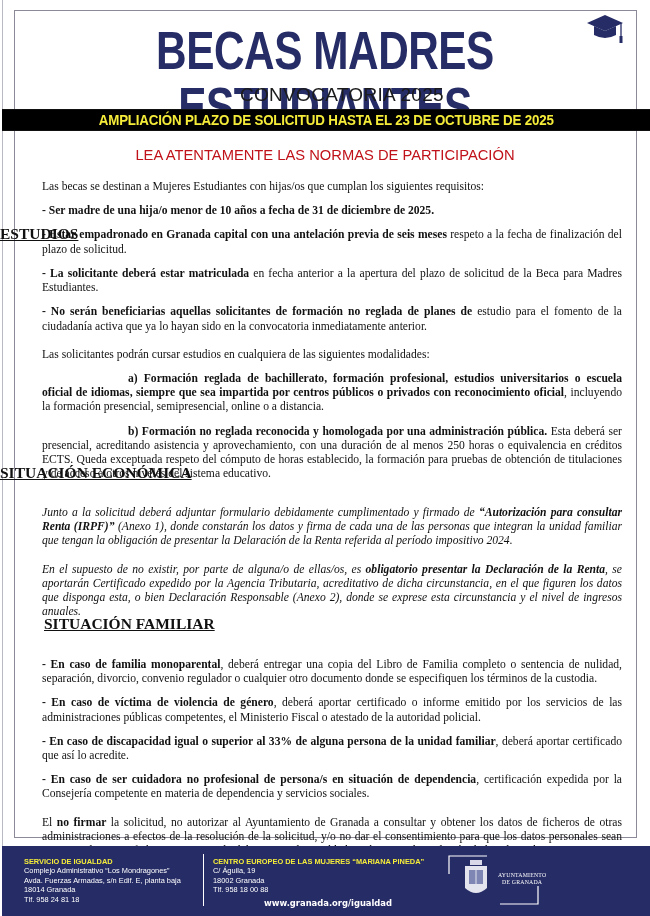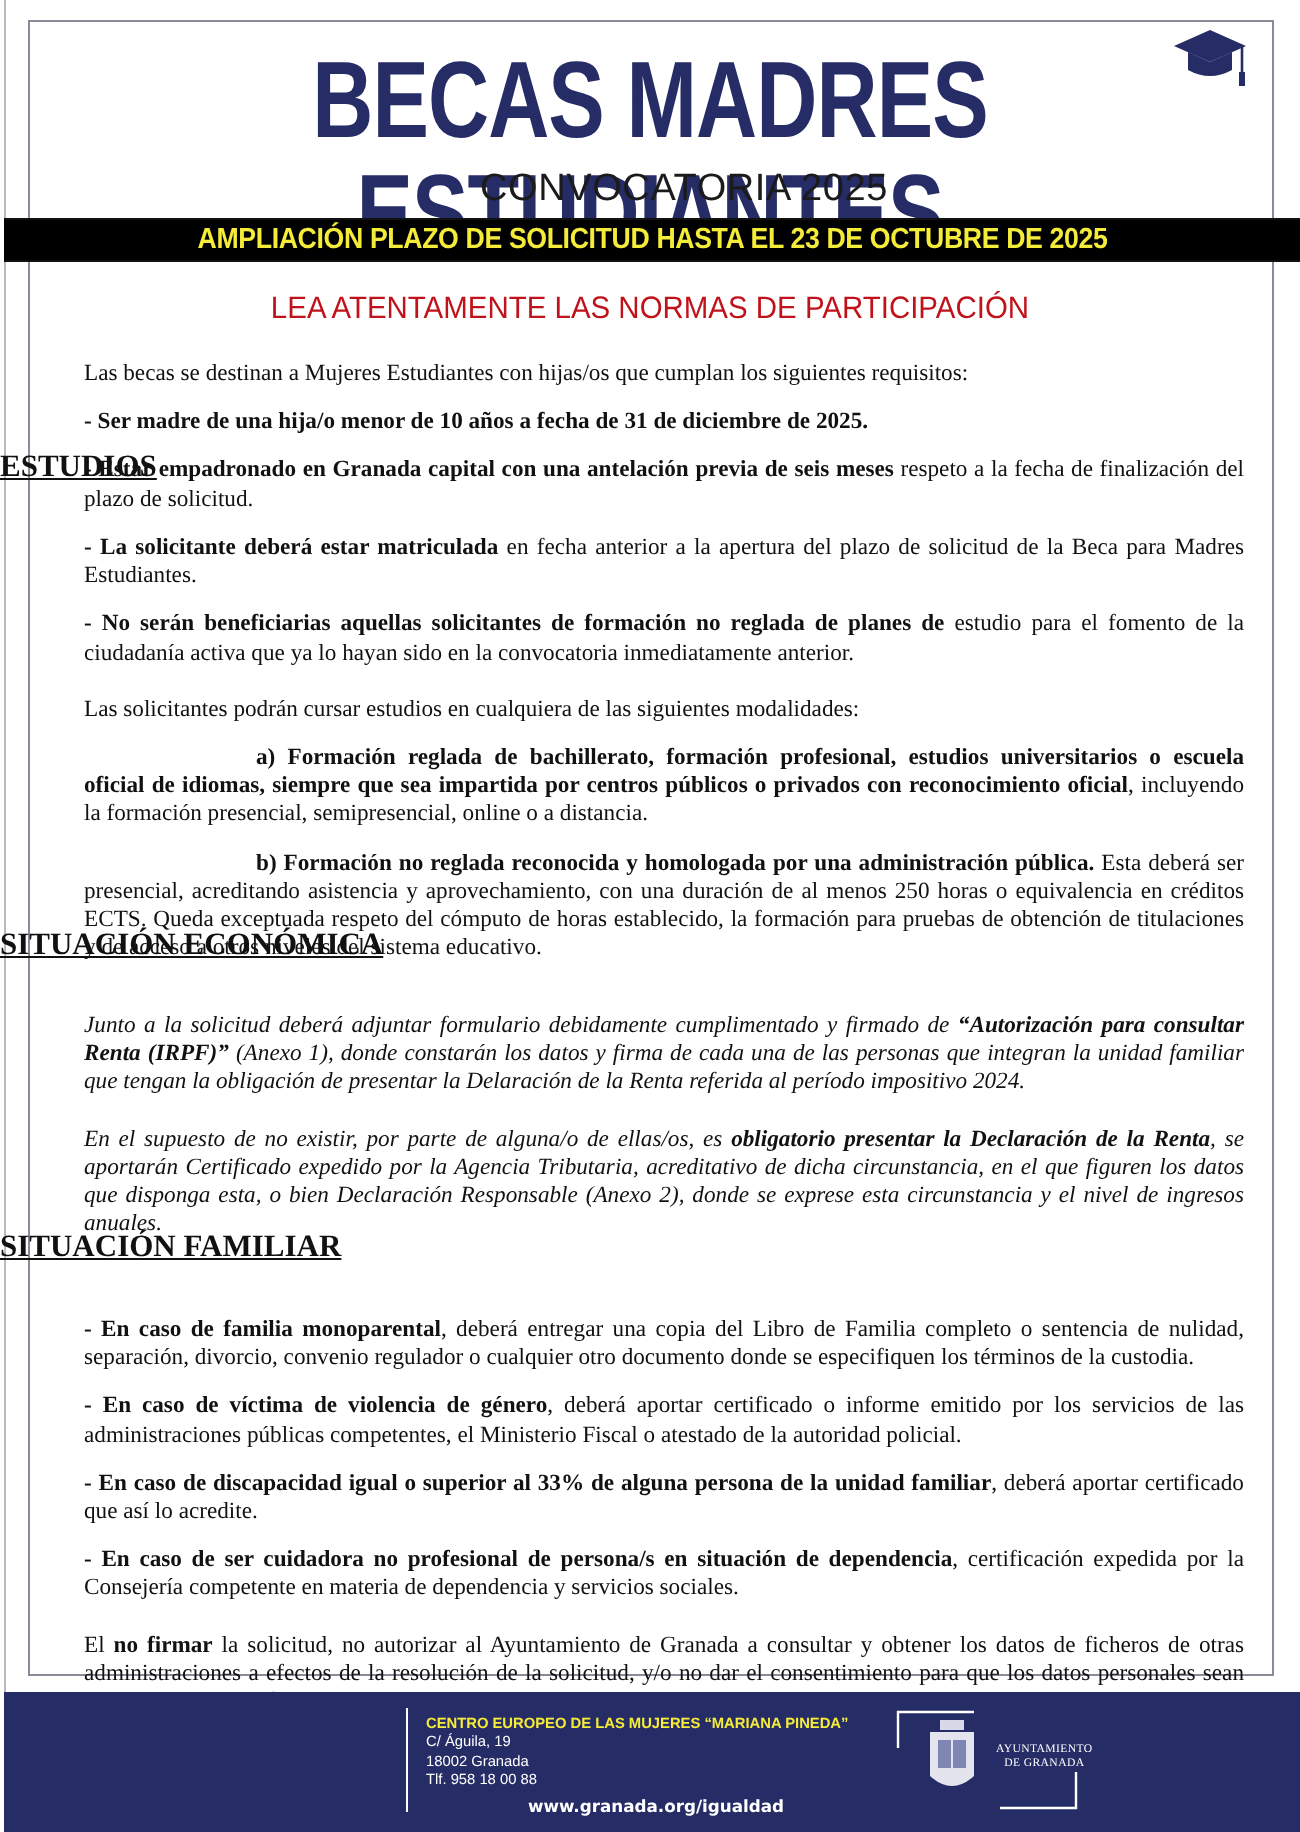--- a/index.html
+++ b/index.html
@@ -67,31 +67,38 @@
   <p class="indent"><b>b) Formación no reglada reconocida y homologada por una administración pública.</b><span> Esta deberá ser presencial, acreditando asistencia y aprovechamiento, con una duración de al menos 250 horas o equivalencia en créditos ECTS. Queda exceptuada respeto del cómputo de horas establecido, la formación para pruebas de obtención de titulaciones y de acceso a otros niveles del sistema educativo.</span></p>
 </div>
 
 <div class="h" style="top:464px;">SITUACIÓN ECONÓMICA</div>
 
 <div class="body" style="top:496px;font-style:italic;">
   <p><span>Junto a la solicitud deberá adjuntar formulario debidamente cumplimentado y firmado de </span><b>“Autorización para consultar Renta (IRPF)”</b><span> (Anexo 1), donde constarán los datos y firma de cada una de las personas que integran la unidad familiar que tengan la obligación de presentar la Delaración de la Renta referida al período impositivo 2024.</span></p>
   <p style="margin-top:14px;"><span>En el supuesto de no existir, por parte de alguna/o de ellas/os, es </span><b>obligatorio presentar la Declaración de la Renta</b><span>, se aportarán Certificado expedido por la Agencia Tributaria, acreditativo de dicha circunstancia, en el que figuren los datos que disponga esta, o bien Declaración Responsable (Anexo 2), donde se exprese esta circunstancia y el nivel de ingresos anuales.</span></p>
 </div>
 
-<div class="h" style="top:615px;">SITUACIÓN FAMILIAR</div>
+<div class="h" style="top:615px;padding-left:44px;">SITUACIÓN FAMILIAR</div>
 
 <div class="body" style="top:648px;">
   <p><b>- En caso de familia monoparental</b><span>, deberá entregar una copia del Libro de Familia completo o sentencia de nulidad, separación, divorcio, convenio regulador o cualquier otro documento donde se especifiquen los términos de la custodia.</span></p>
   <p><b>- En caso de víctima de violencia de género</b><span>, deberá aportar certificado o informe emitido por los servicios de las administraciones públicas competentes, el Ministerio Fiscal o atestado de la autoridad policial.</span></p>
   <p><b>- En caso de discapacidad igual o superior al 33% de alguna persona de la unidad familiar</b><span>, deberá aportar certificado que así lo acredite.</span></p>
   <p><b>- En caso de ser cuidadora no profesional de persona/s en situación de dependencia</b><span>, certificación expedida por la Consejería competente en materia de dependencia y servicios sociales.</span></p>
   <p style="margin-top:14px;"><span>El </span><b>no firmar</b><span> la solicitud, no autorizar al Ayuntamiento de Granada a consultar y obtener los datos de ficheros de otras administraciones a efectos de la resolución de la solicitud, y/o no dar el consentimiento para que los datos personales sean incorporados en un fichero automatizado del Servicio de Igualdad, serán causa de exclusión de la solicitud.</span></p>
 </div>
 
 <div class="footer">
+  <div class="col1">
+    <div class="yellow">SERVICIO DE IGUALDAD</div>
+    <div>Complejo Administrativo “Los Mondragones”</div>
+    <div>Avda. Fuerzas Armadas, s/n Edif. E, planta baja</div>
+    <div>18014 Granada</div>
+    <div>Tlf. 958 24 81 18</div>
+  </div>
   <div class="divider"></div>
   <div class="col2">
     <div class="yellow">CENTRO EUROPEO DE LAS MUJERES “MARIANA PINEDA”</div>
     <div>C/ Águila, 19</div>
     <div>18002 Granada</div>
     <div>Tlf. 958 18 00 88</div>
   </div>
   <div class="web">www.granada.org/igualdad</div>
 
   <div class="ayto">

